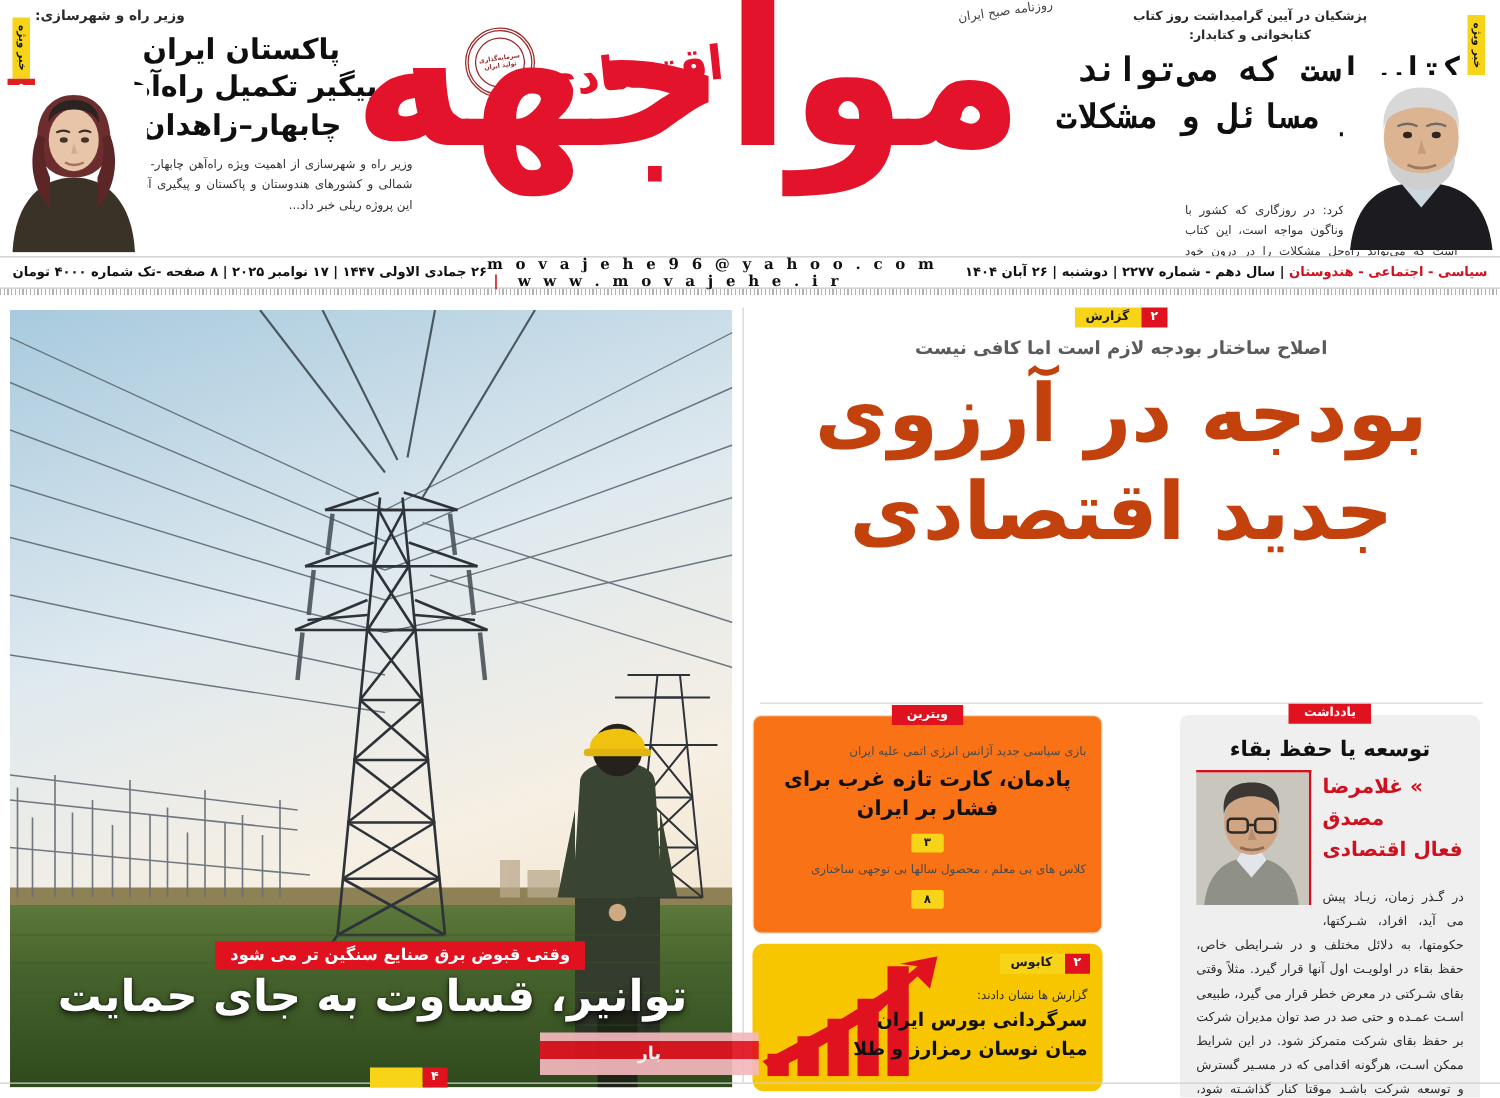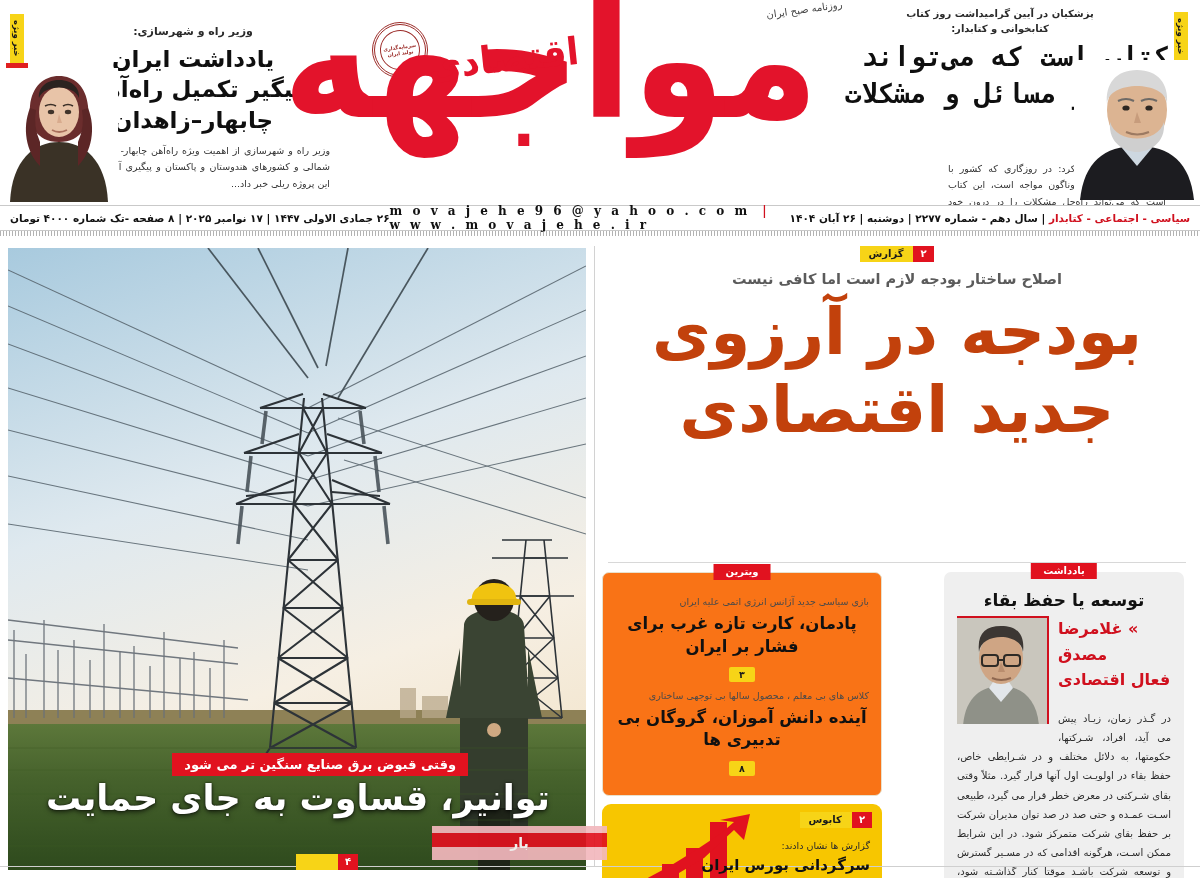--- a/index.html
+++ b/index.html
@@ -26,21 +26,21 @@
   }
   .sidetab .num {
     background:#e02020; color:#fff; font-size:9px; font-weight:bold;
     width:22px; height:16px; display:flex; align-items:center; justify-content:center;
   }
   #tab-left  { left:6px;  top:14px; }
   #tab-right { right:8px; top:12px; }
 
   
   .top-left { position:absolute; left:28px; top:6px; width:330px; height:196px; }
-  .top-left .kicker { text-align:center; font-size:11px; color:#2b2b2b; margin-bottom:6px; font-weight:600;margin-top:19px;}
+  .top-left .kicker { text-align:left; font-size:11px; color:#2b2b2b; margin-bottom:6px; font-weight:600;}
   .top-left h2 {
     text-align:center; font-size:23px; line-height:1.32; font-weight:bold; color:#0f0f0f;
     letter-spacing:-0.2px;
   }
   .top-left .lede {
     margin-top:8px; font-size:9.5px; line-height:1.72; color:#333; text-align:justify;
     padding-right:28px; padding-left:2px;
   }
   .portrait-left {
     position:absolute; left:0px; top:68px; width:118px; height:134px; overflow:hidden; z-index:4;
@@ -220,21 +220,21 @@
       <div class="num">۵</div>
     </div>
     <div class="sidetab" id="tab-right">
       <div class="lbl">خبر ویژه</div>
       <div class="num">۵</div>
     </div>
 
     <div class="top-left">
       <div class="kicker">وزیر راه و شهرسازی:</div>
       <h2>
-        <div>یادداشت ایران</div>
+        <div>پاکستان ایران</div>
         <div>پیگیر تکمیل راه‌آهن</div>
         <div>چابهار–زاهدان</div>
       </h2>
       <div class="lede">وزیر راه و شهرسازی از اهمیت ویژه راه‌آهن چابهار- زاهدان نزد همسایگان شمالی و کشورهای هندوستان و پاکستان و پیگیری آن‌ها برای زمان تکمیل این پروژه ریلی خبر داد...</div>
     </div>
     <div class="portrait-left">
       <svg viewBox="0 0 118 134" width="118" height="134" aria-hidden="true">
         <rect width="118" height="134" fill="#ffffff"></rect>
         <path d="M10 134 C12 92 34 74 59 74 C84 74 106 92 108 134 Z" fill="#3a3226"></path>
         <path d="M59 74 C36 74 28 56 30 38 C32 18 44 8 59 8 C74 8 86 18 88 38 C90 56 82 74 59 74Z" fill="#6b2d2d"></path>
@@ -285,21 +285,21 @@
         <path d="M44 41 Q52 37 60 41" stroke="#6e6a66" stroke-width="2" fill="none"></path>
         <path d="M67 41 Q75 37 83 41" stroke="#6e6a66" stroke-width="2" fill="none"></path>
         <path d="M63 52 L60 63 L67 63 Z" fill="#c79c7c"></path>
         <path d="M52 72 Q63 77 75 72" stroke="#9c7a62" stroke-width="2" fill="none"></path>
       </svg>
     </div>
   </div>
 
   <div class="infobar">
     <div class="right-meta">
-      <span class="red">سیاسی - اجتماعی - کتابدار</span>
+      <span class="red">سیاسی - اجتماعی - هندوستان</span>
       <span>| سال دهم - شماره ۲۲۷۷ | دوشنبه | ۲۶ آبان ۱۴۰۴</span>
     </div>
     <div class="center-web">
       <span>m o v a j e h e 9 6 @ y a h o o . c o m</span>
       <span class="sep">|</span>
       <span>w w w . m o v a j e h e . i r</span>
     </div>
     <div class="left-meta">۲۶ جمادی الاولی ۱۴۴۷ | ۱۷ نوامبر ۲۰۲۵ | ۸ صفحه -تک شماره ۴۰۰۰ تومان</div>
   </div>
   <div class="dotrule"></div>
@@ -440,21 +440,20 @@
           </span>
 
           <div>
             <div class="news-kicker">بازی سیاسی جدید آژانس انرژی اتمی علیه ایران</div>
             <div class="news-title">پادمان، کارت تازه غرب برای فشار بر ایران</div>
             <span class="pg-chip">۳</span>
           </div>
 
           <div>
             <div class="news-kicker">کلاس های بی معلم ، محصول سالها بی توجهی ساختاری</div>
-            <div class="news-title">آینده دانش آموزان، گروگان بی تدبیری ها</div>
             <span class="pg-chip">۸</span>
           </div>
         </div>
 
         <div class="kaboos-box">
           <span class="sect-badge badge-k">
             <span class="pg">۲</span>
             <span class="name">کابوس</span>
           </span>
 

